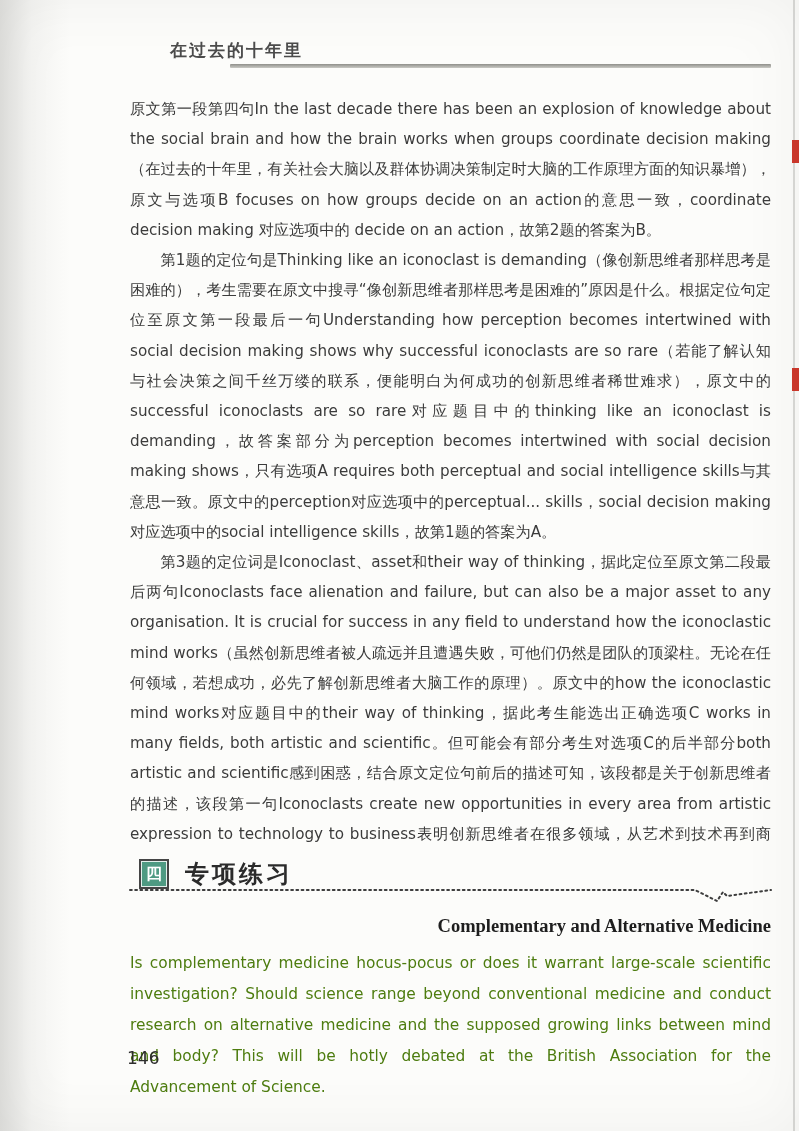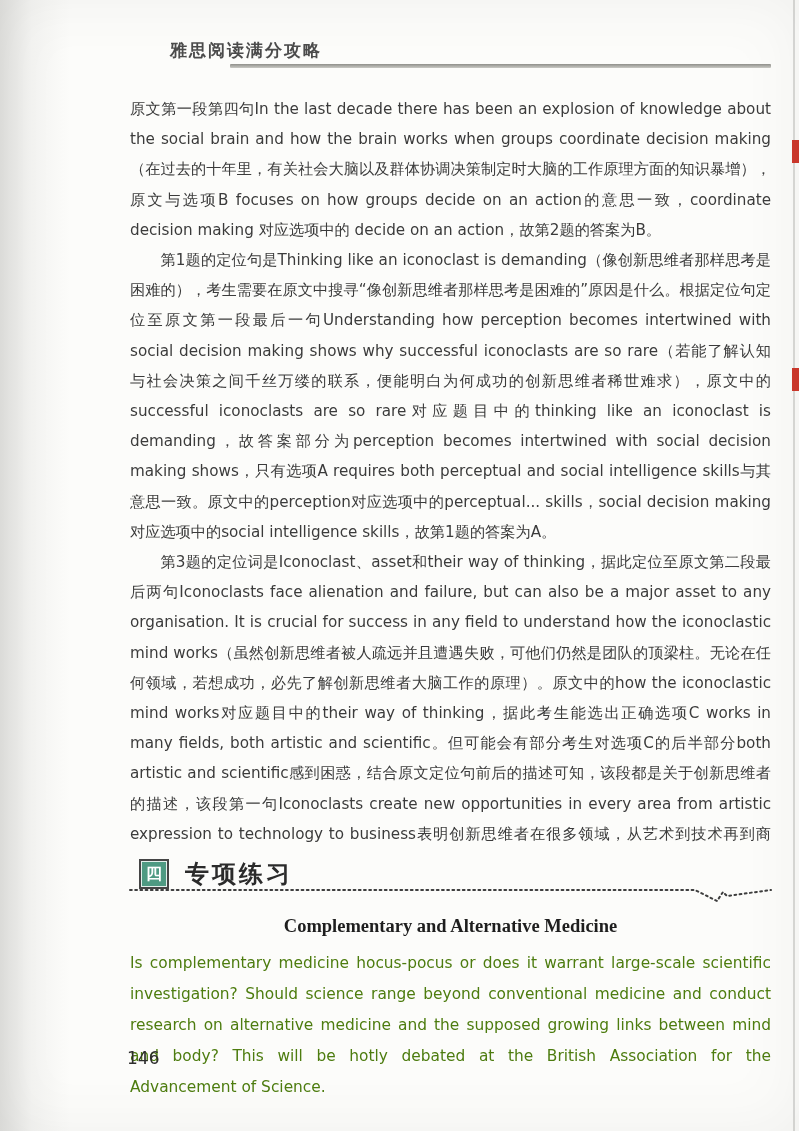--- a/index.html
+++ b/index.html
@@ -69,21 +69,21 @@
   }
   .section-title {
     margin-left:16px;
     font-size:24px; font-weight:bold; color:#2b2b2b; letter-spacing:3px;
   }
   .dotted-rule { position:absolute; left:129px; top:886px; width:643px; height:20px; }
 
   
   .passage-title {
     position:absolute; left:130px; top:916px; width:641px;
-    text-align:center;
+    text-align:right;
     font-family:"Liberation Serif","DejaVu Serif",serif;
     font-weight:bold; font-size:18.5px; color:#1e1e1e;
   }
   .passage-intro {
     position:absolute; left:130px; top:948px; width:641px;
     font-size:15.4px; line-height:31px; color:#4d7c0f;
     text-align:justify; margin:0;
   }
 
   
@@ -98,21 +98,21 @@
   .edge-mark.m2 { top:368px; height:23px; }
 </style>
 </head>
 <body>
 
 <div class="page">
 
   <div class="page-edge-line"></div>
 
   <div class="chapter-header">
-    <div class="chapter-title">雅思阅读满分攻略</div>
+    <div class="chapter-title">在过去的十年里</div>
     <div class="chapter-rule"></div>
   </div>
 
   <div class="analysis">
     <p>原文第一段第四句In the last decade there has been an explosion of knowledge about the social brain and how the brain works when groups coordinate decision making（在过去的十年里，有关社会大脑以及群体协调决策制定时大脑的工作原理方面的知识暴增），原文与选项B focuses on how groups decide on an action的意思一致，coordinate decision making 对应选项中的 decide on an action，故第2题的答案为B。</p>
     <p class="indent">第1题的定位句是Thinking like an iconoclast is demanding（像创新思维者那样思考是困难的），考生需要在原文中搜寻“像创新思维者那样思考是困难的”原因是什么。根据定位句定位至原文第一段最后一句Understanding how perception becomes intertwined with social decision making shows why successful iconoclasts are so rare（若能了解认知与社会决策之间千丝万缕的联系，便能明白为何成功的创新思维者稀世难求），原文中的successful iconoclasts are so rare对应题目中的thinking like an iconoclast is demanding，故答案部分为perception becomes intertwined with social decision making shows，只有选项A requires both perceptual and social intelligence skills与其意思一致。原文中的perception对应选项中的perceptual... skills，social decision making对应选项中的social intelligence skills，故第1题的答案为A。</p>
     <p class="indent">第3题的定位词是Iconoclast、asset和their way of thinking，据此定位至原文第二段最后两句Iconoclasts face alienation and failure, but can also be a major asset to any organisation. It is crucial for success in any field to understand how the iconoclastic mind works（虽然创新思维者被人疏远并且遭遇失败，可他们仍然是团队的顶梁柱。无论在任何领域，若想成功，必先了解创新思维者大脑工作的原理）。原文中的how the iconoclastic mind works对应题目中的their way of thinking，据此考生能选出正确选项C works in many fields, both artistic and scientific。但可能会有部分考生对选项C的后半部分both artistic and scientific感到困惑，结合原文定位句前后的描述可知，该段都是关于创新思维者的描述，该段第一句Iconoclasts create new opportunities in every area from artistic expression to technology to business表明创新思维者在很多领域，从艺术到技术再到商业，都能创造新的机会。本题需整合前后线索匹配选项，原文中的technology与选项C中的scientific意思相近，故第3题的答案为C。</p>
   </div>
 
   <div class="section-header">

